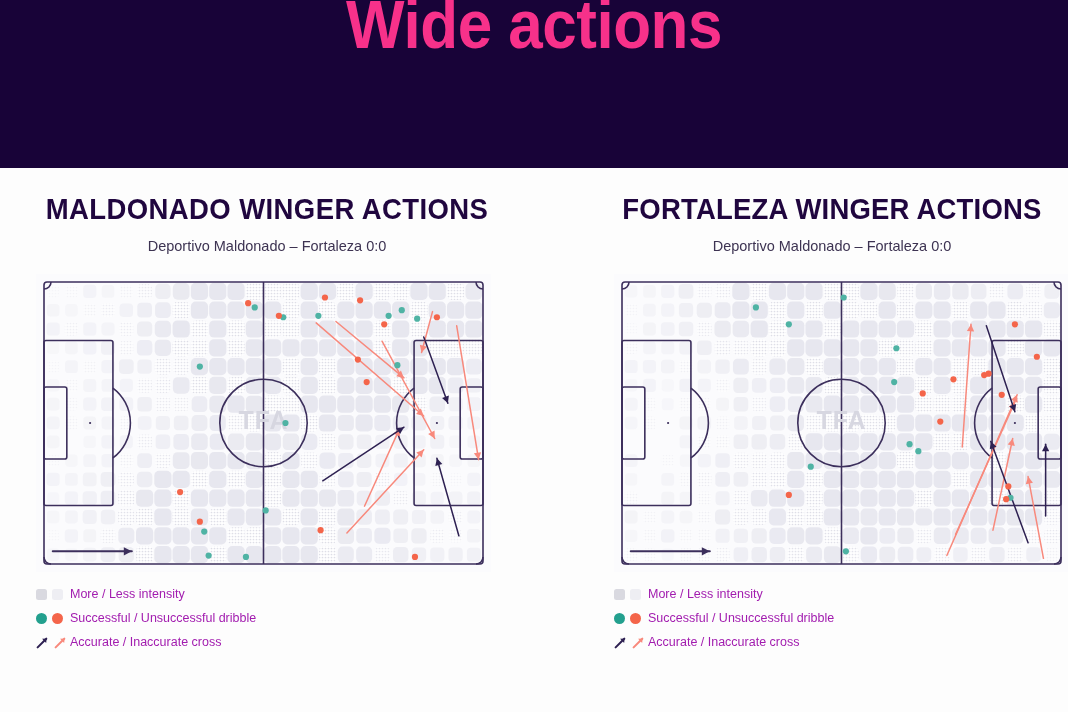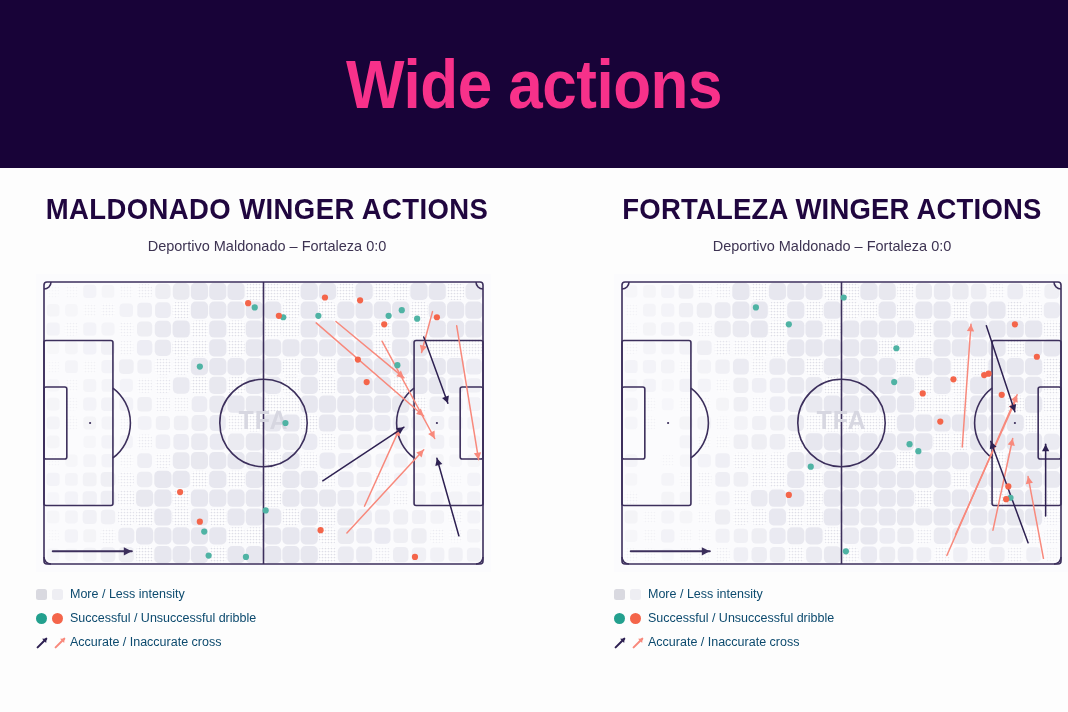--- a/index.html
+++ b/index.html
@@ -8,21 +8,21 @@
     background: #fdfdfd;
     font-family: "Liberation Sans", sans-serif;
     overflow: hidden;
   }
   #root { position: relative; width: 1068px; height: 712px; background: #fdfdfd; }
 
   
   .banner {
     position: absolute; left: 0; top: 0; width: 1068px; height: 168px;
     background: #180338;
-    display: flex; align-items: center; justify-content: center;
+    display: flex; justify-content: center;
   }
   .banner-title {
     color: #f7318a;
     font-family: "Liberation Sans", sans-serif;
     font-size: 62px; font-weight: 700; letter-spacing: -0.5px;
     line-height: 1; transform: scaleY(1.12); transform-origin: center;
   }
 
   
   .panel { position: absolute; top: 168px; width: 534px; height: 544px; }
@@ -57,21 +57,21 @@
   
   .legend { position: absolute; width: 360px; }
   .panel.left  .legend { left: 36px; top: 415px; }
   .panel.right .legend { left: 49px; top: 415px; }
   .legend-row {
     display: flex; align-items: center; height: 22px; margin-bottom: 2px;
   }
   .legend-marks {
     width: 34px; display: flex; align-items: center; gap: 5px; flex: 0 0 34px;
   }
-  .legend-text { font-size: 12.5px; color: #0c4a6e; white-space: nowrap; }
+  .legend-text { font-size: 12.5px; color: #a21caf; white-space: nowrap; }
   .sq { width: 11px; height: 11px; border-radius: 2.5px; display:block; }
   .sq.dark  { background: #d9d9e0; }
   .sq.light { background: #eeeef3; }
   .dot { width: 11px; height: 11px; border-radius: 50%; display:block; }
   .dot.teal   { background: #23a08e; }
   .dot.salmon { background: #f4654a; }
   .arrowico { width: 13px; height: 13px; display:block; }
 </style>
 </head>
 <body>

